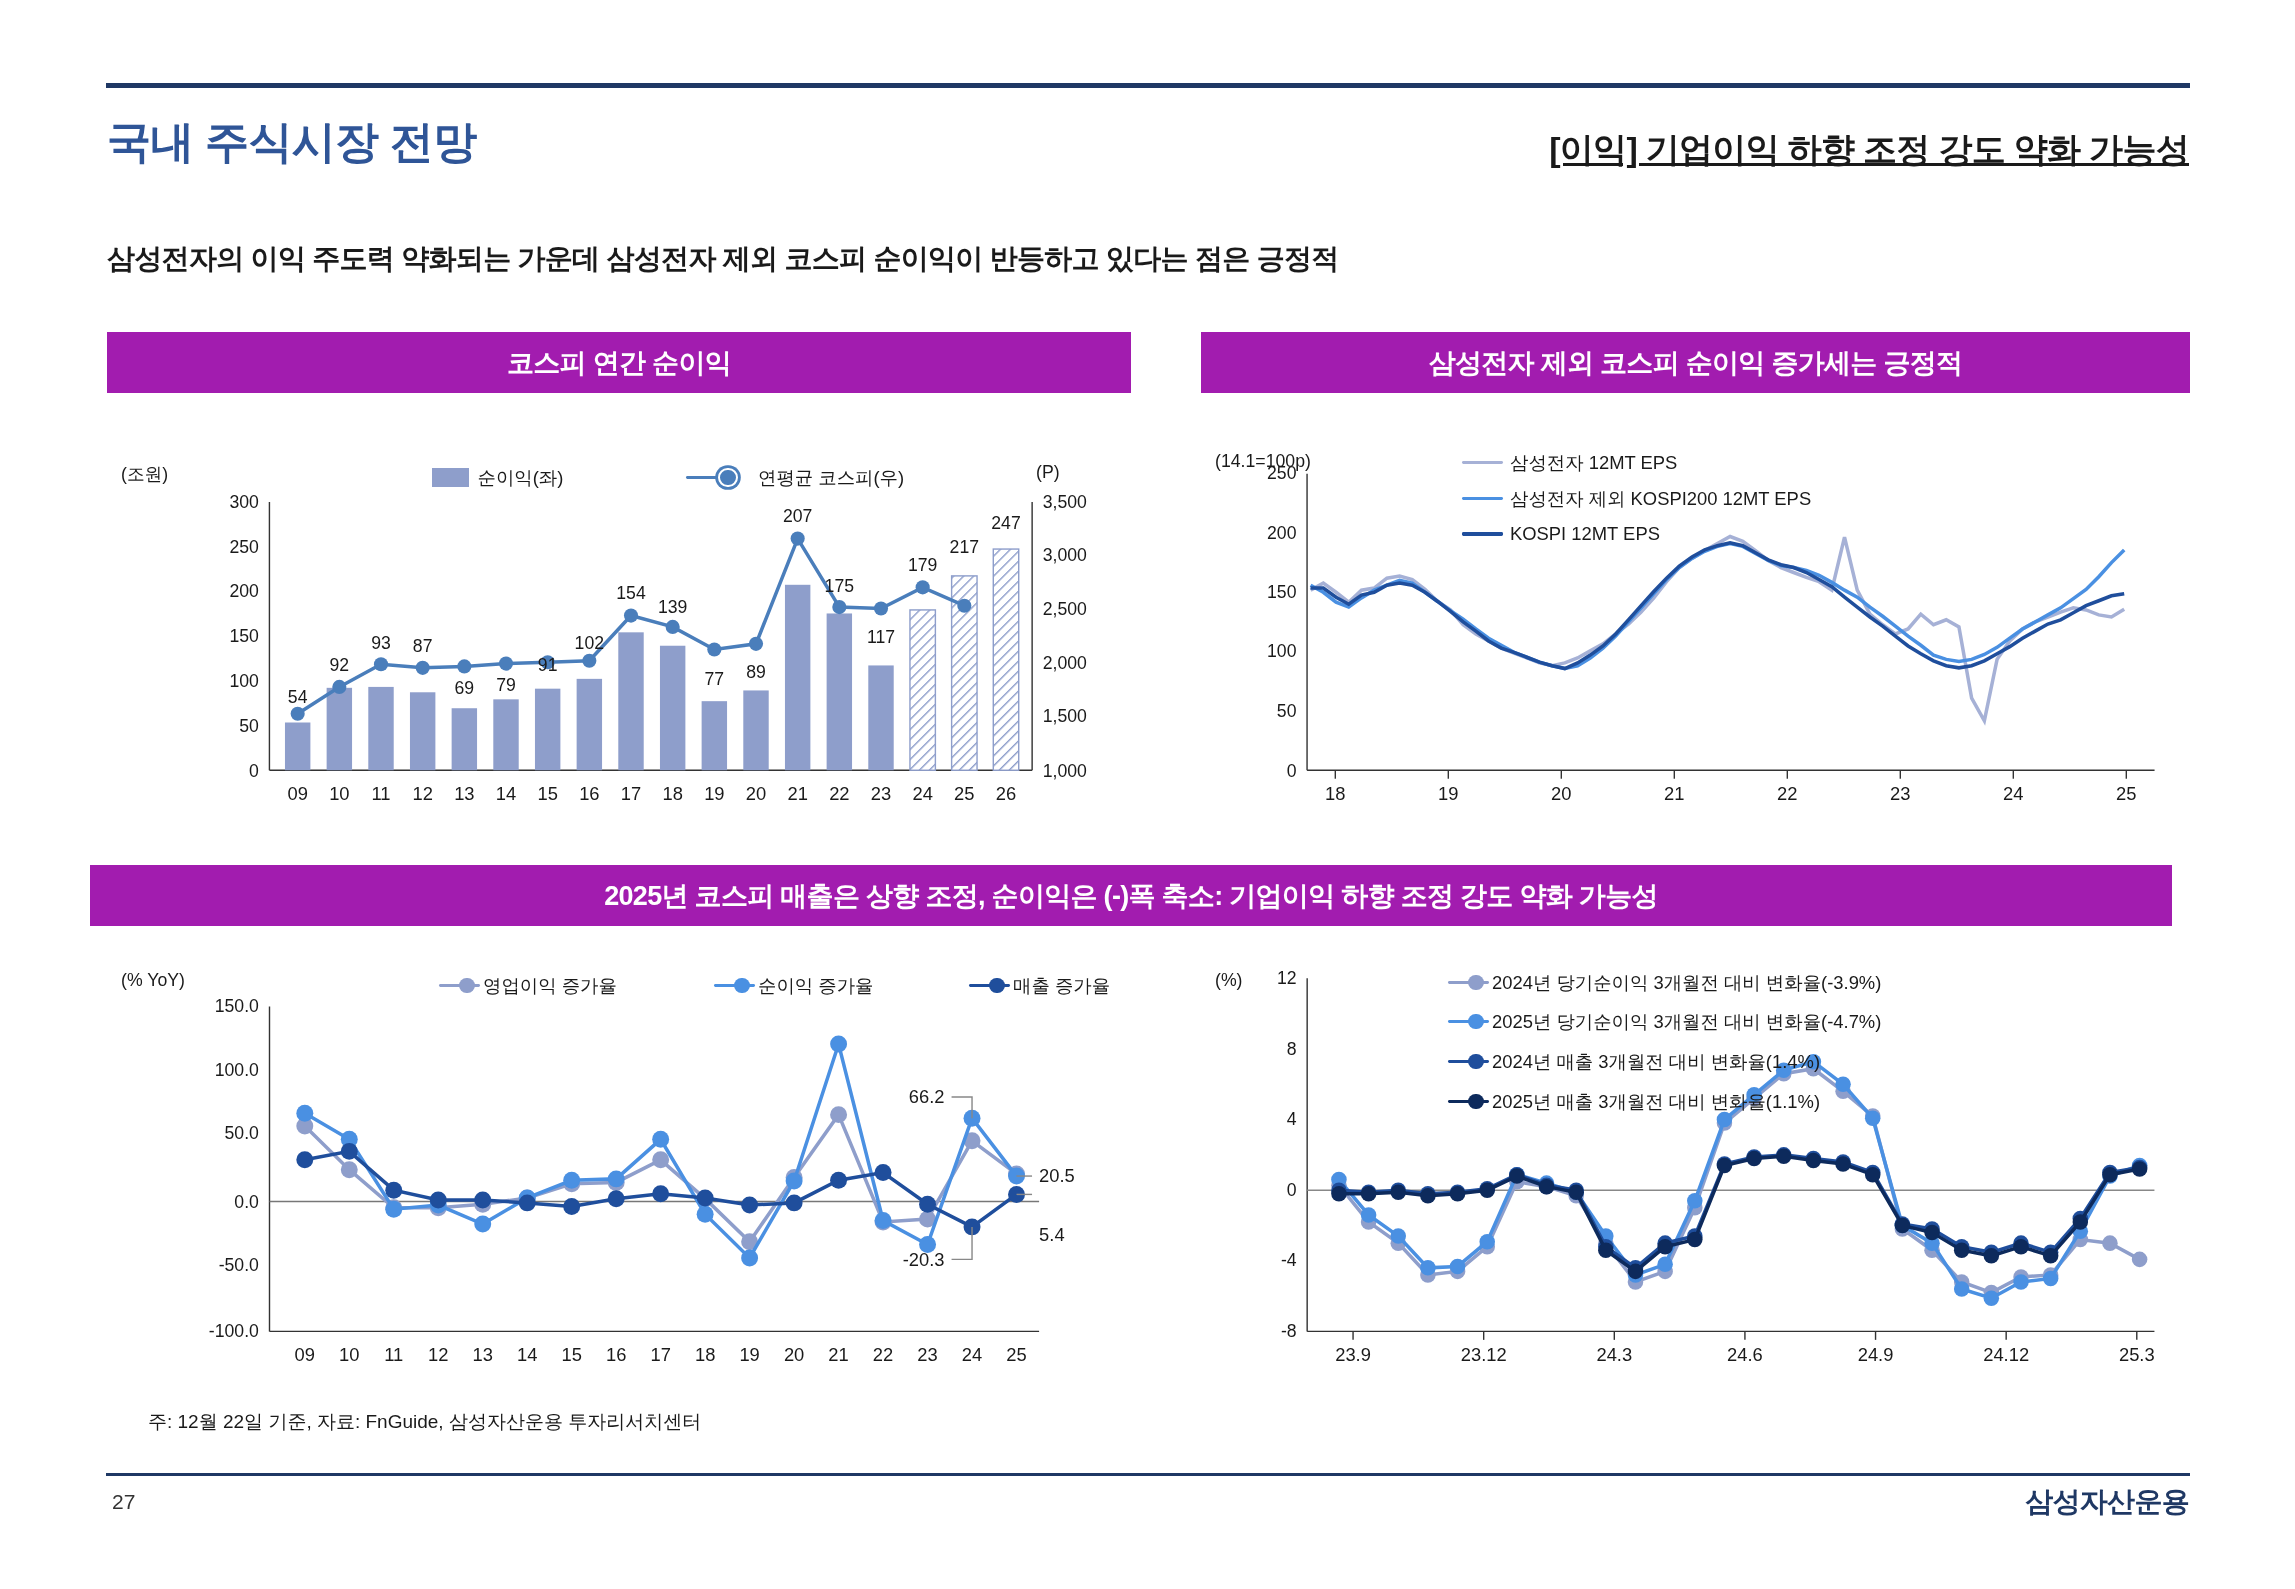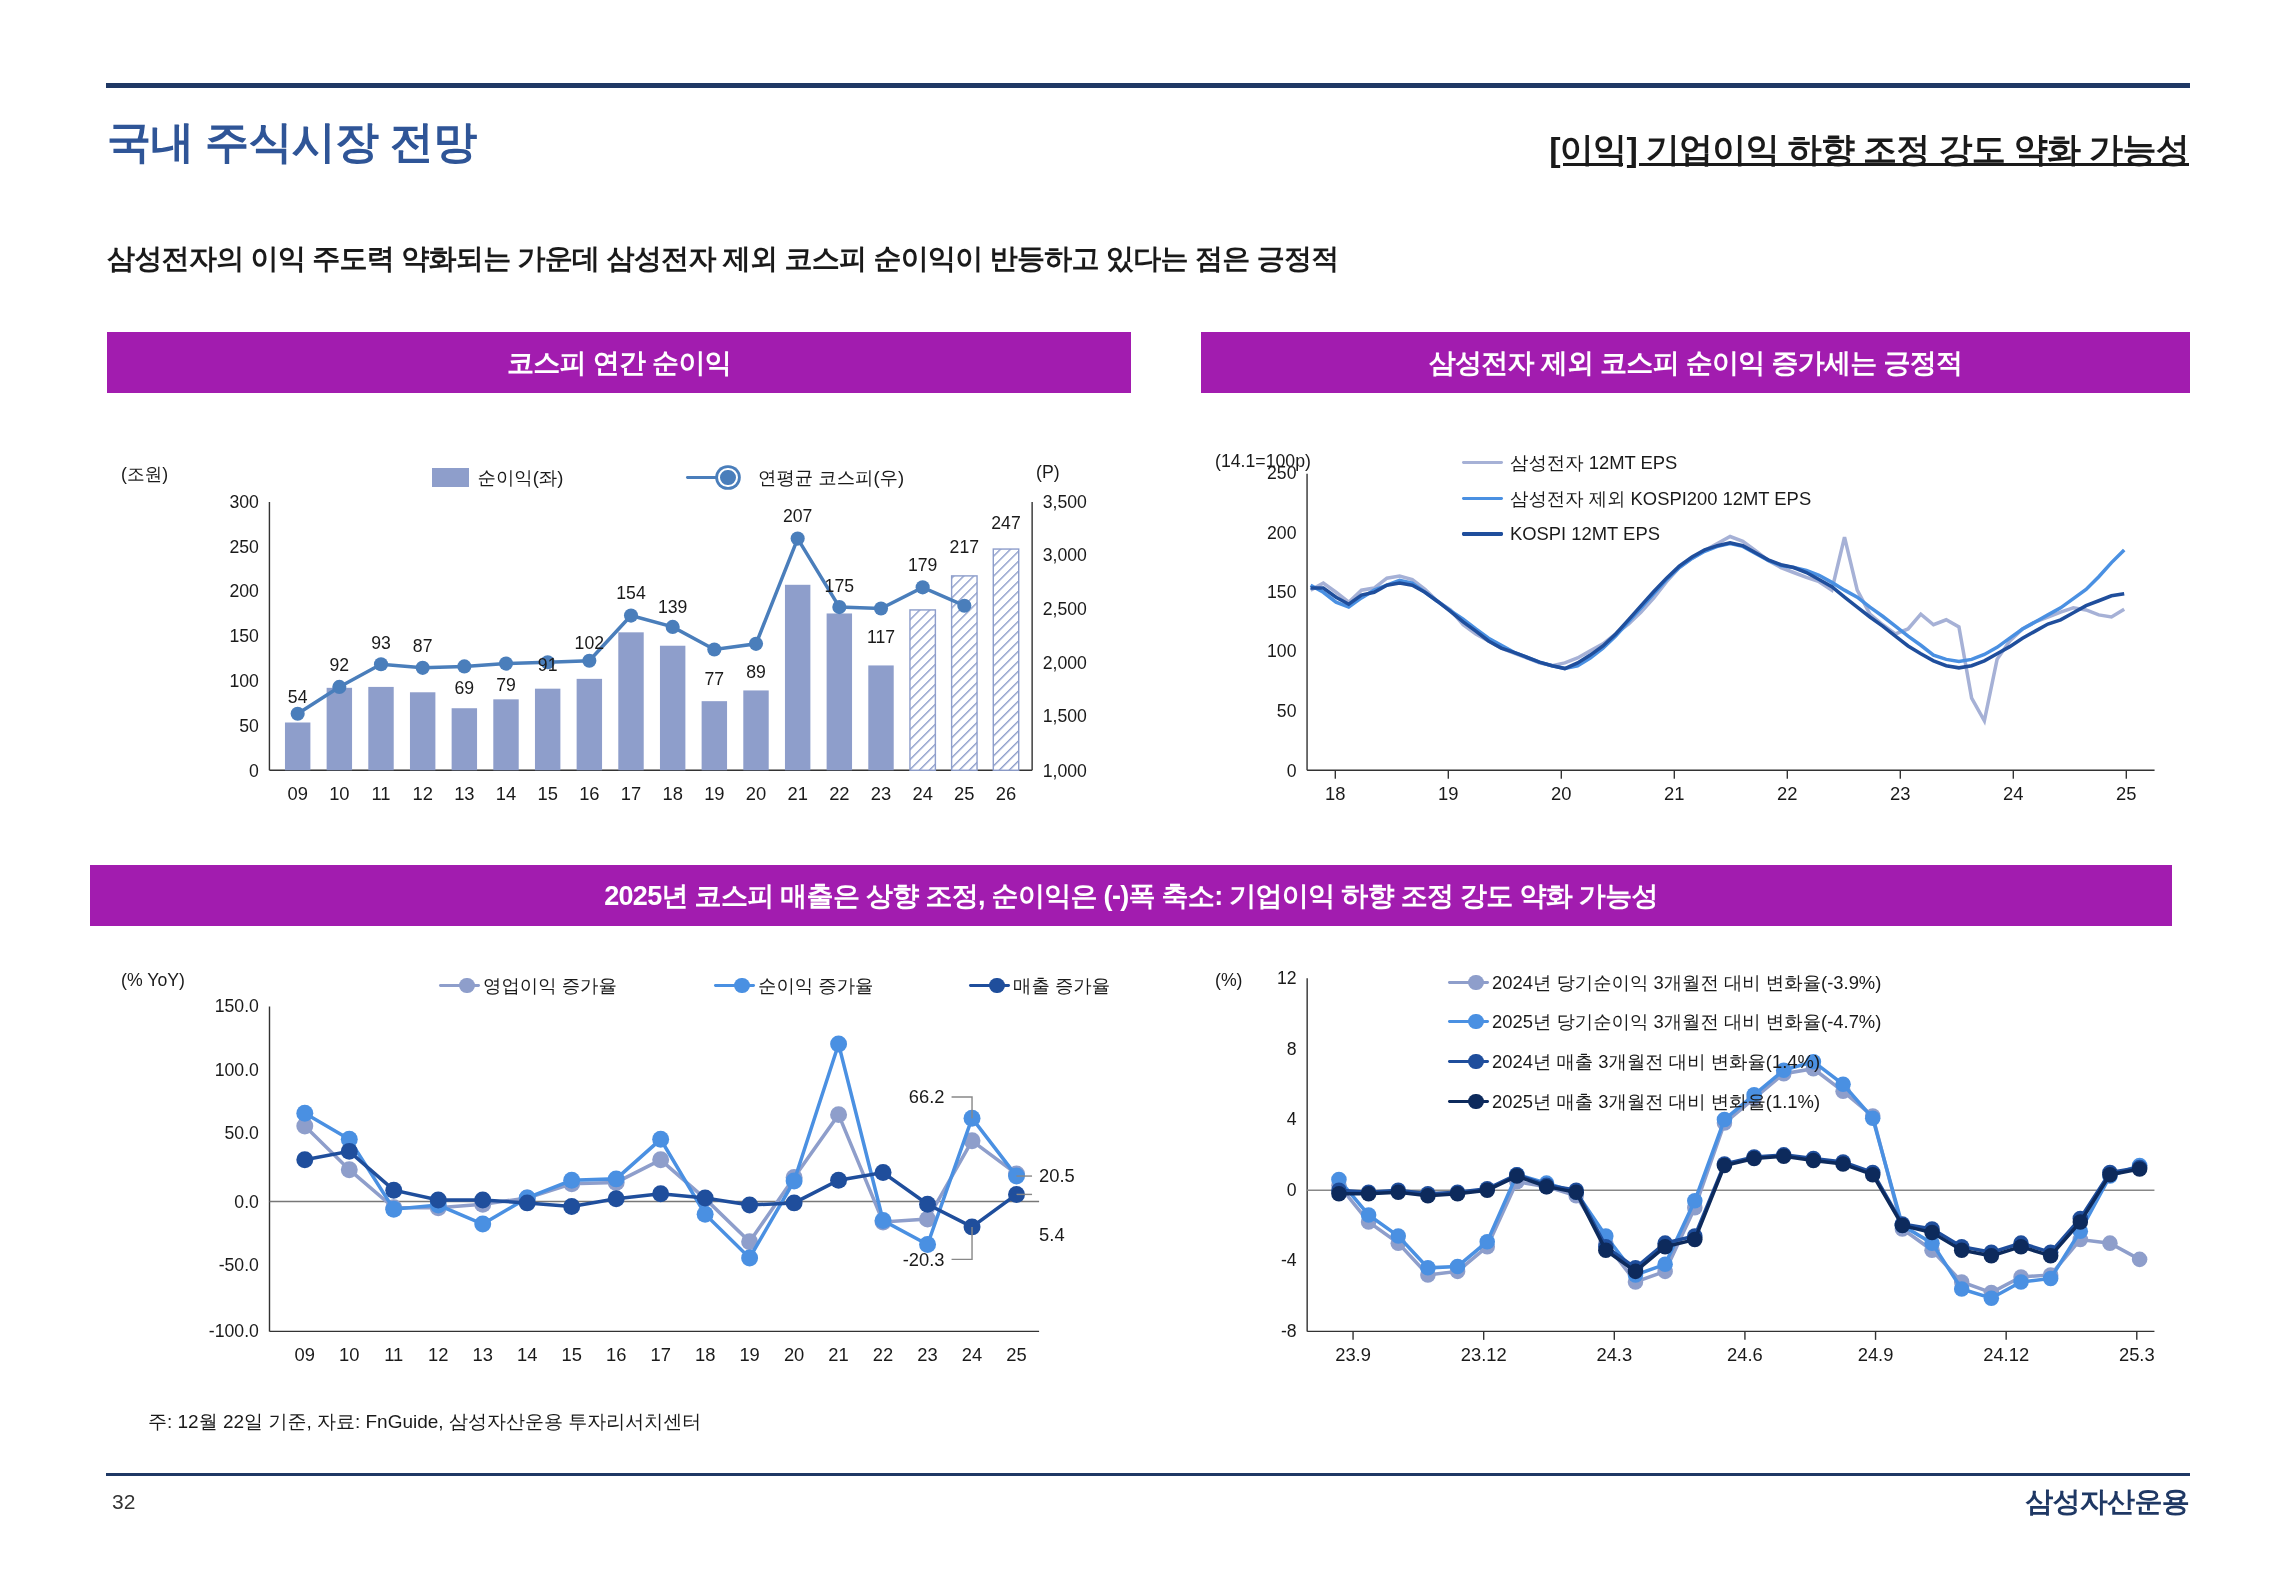--- a/index.html
+++ b/index.html
@@ -567,17 +567,17 @@
         <line x1="770" y1="560" x2="770" y2="572"></line>
         <line x1="955" y1="560" x2="955" y2="572"></line>
         <line x1="1140" y1="560" x2="1140" y2="572"></line>
         <line x1="1325" y1="560" x2="1325" y2="572"></line>
       </g>
     </svg>
   </div>
 
   <div class="footnote">주: 12월 22일 기준, 자료: FnGuide, 삼성자산운용 투자리서치센터</div>
   <div class="bottom-rule"></div>
-  <div class="pageno">32</div>
+  <div class="pageno">27</div>
   <div class="brand">삼성자산운용</div>
 
 </div>
 
 
 </body></html>

